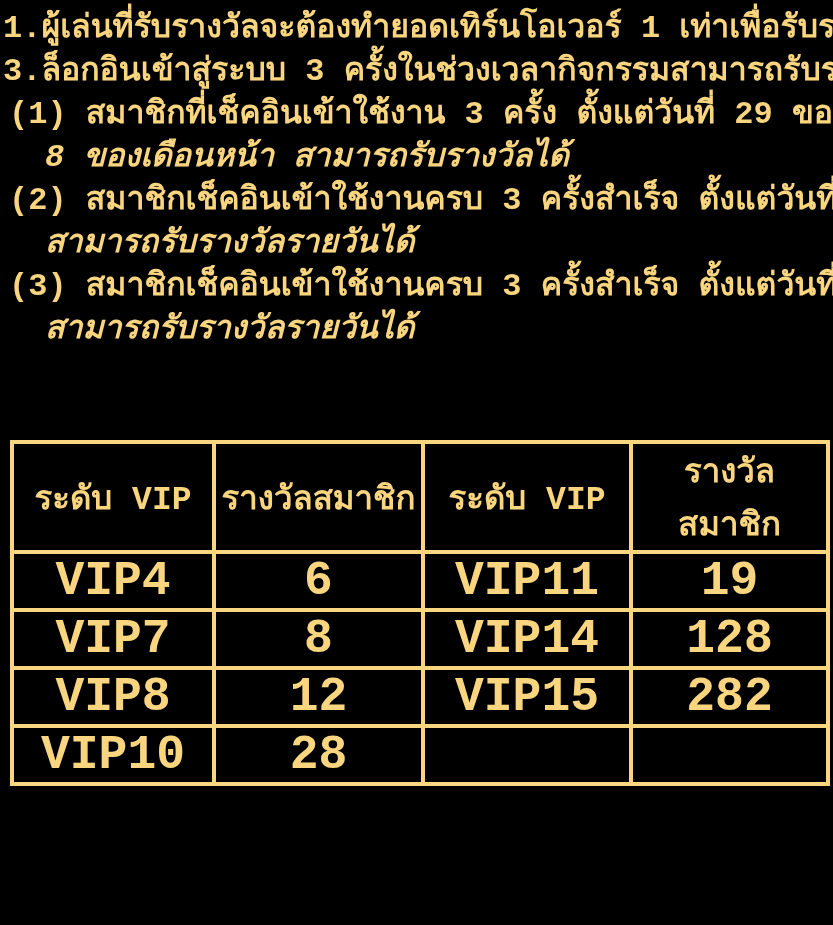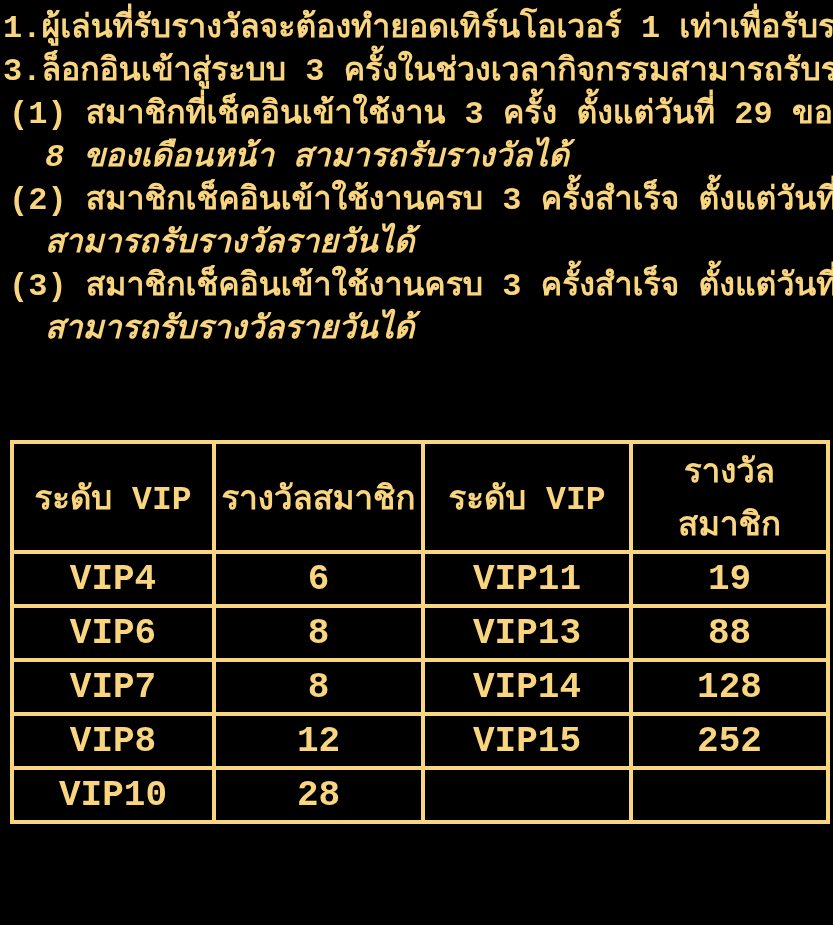--- a/index.html
+++ b/index.html
@@ -44,21 +44,21 @@
     vertical-align: middle;
     font-weight: 700;
     overflow: hidden;
   }
   .vip-table th {
     height: 68px;
     font-size: 33px;
   }
   .vip-table td {
     height: 54px;
-    font-size: 36px;
+    font-size: 48px;
   }
   .col-a { width: 202px; }
   .col-b { width: 209px; }
   .col-c { width: 208px; }
   .col-d { width: 197px; }
 </style>
 </head>
 <body style="background: rgb(0, 0, 0);">
 
 <div class="notes">
@@ -88,36 +88,30 @@
       </tr>
     </thead>
   <tbody>
       <tr>
         <td>VIP4</td>
         <td>6</td>
         <td>VIP11</td>
         <td>19</td>
       </tr>
       <tr>
-        <td>VIP6</td>
-        <td>8</td>
-        <td>VIP13</td>
-        <td>88</td>
-      </tr>
-      <tr>
         <td>VIP7</td>
         <td>8</td>
         <td>VIP14</td>
         <td>128</td>
       </tr>
       <tr>
         <td>VIP8</td>
         <td>12</td>
         <td>VIP15</td>
-        <td>252</td>
+        <td>282</td>
       </tr>
       <tr>
         <td>VIP10</td>
         <td>28</td>
         <td></td>
         <td></td>
       </tr>
     </tbody>
 </table>
 

